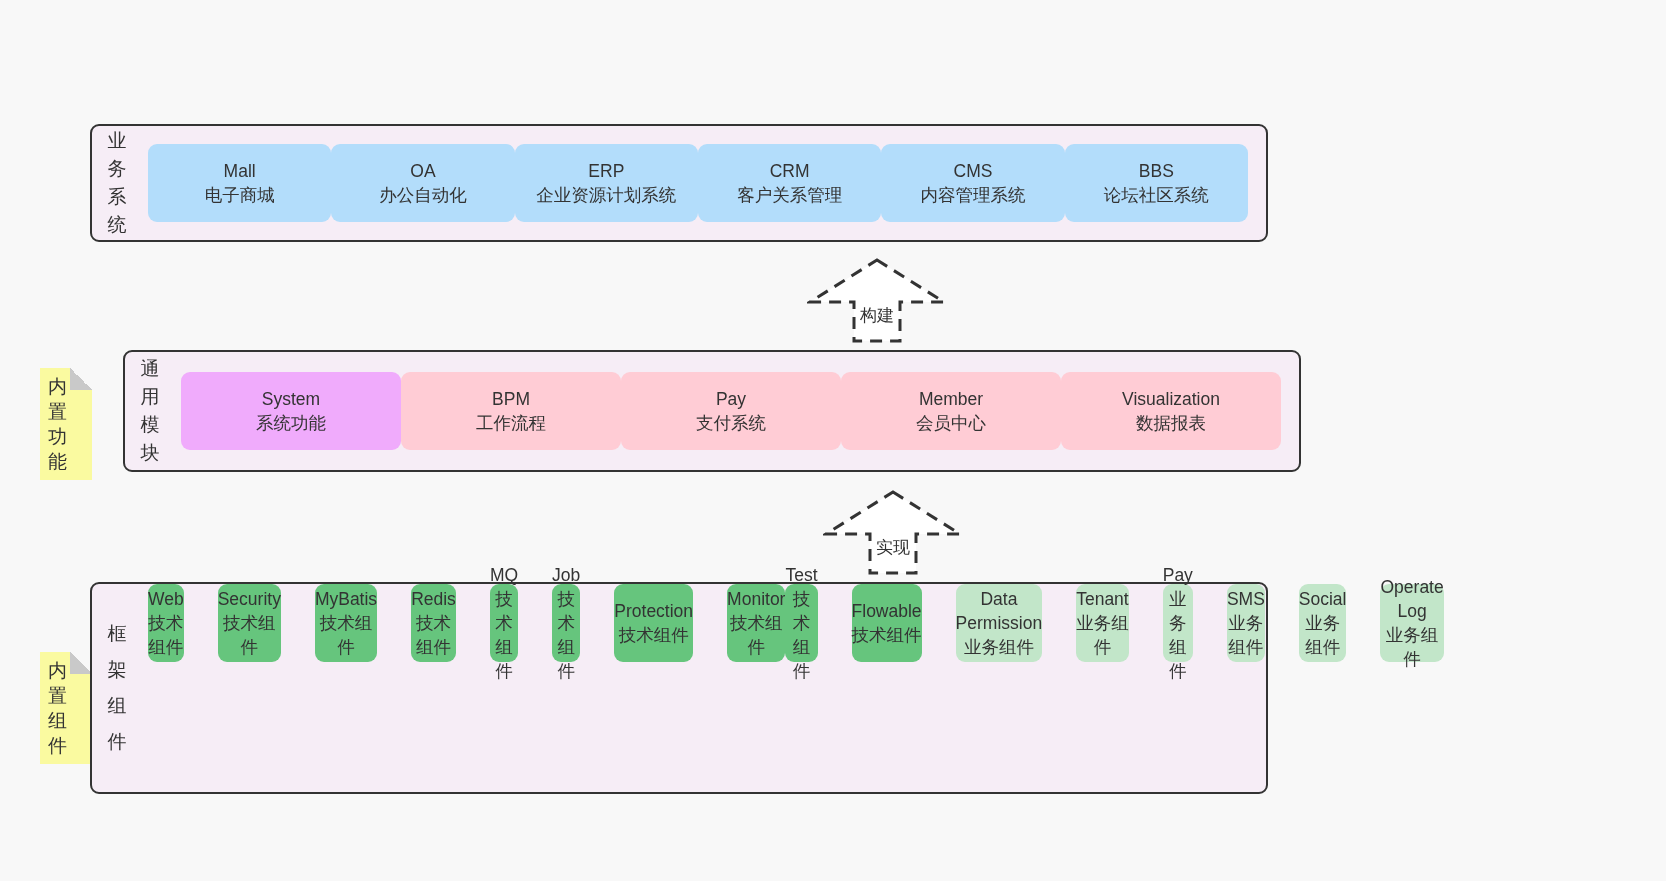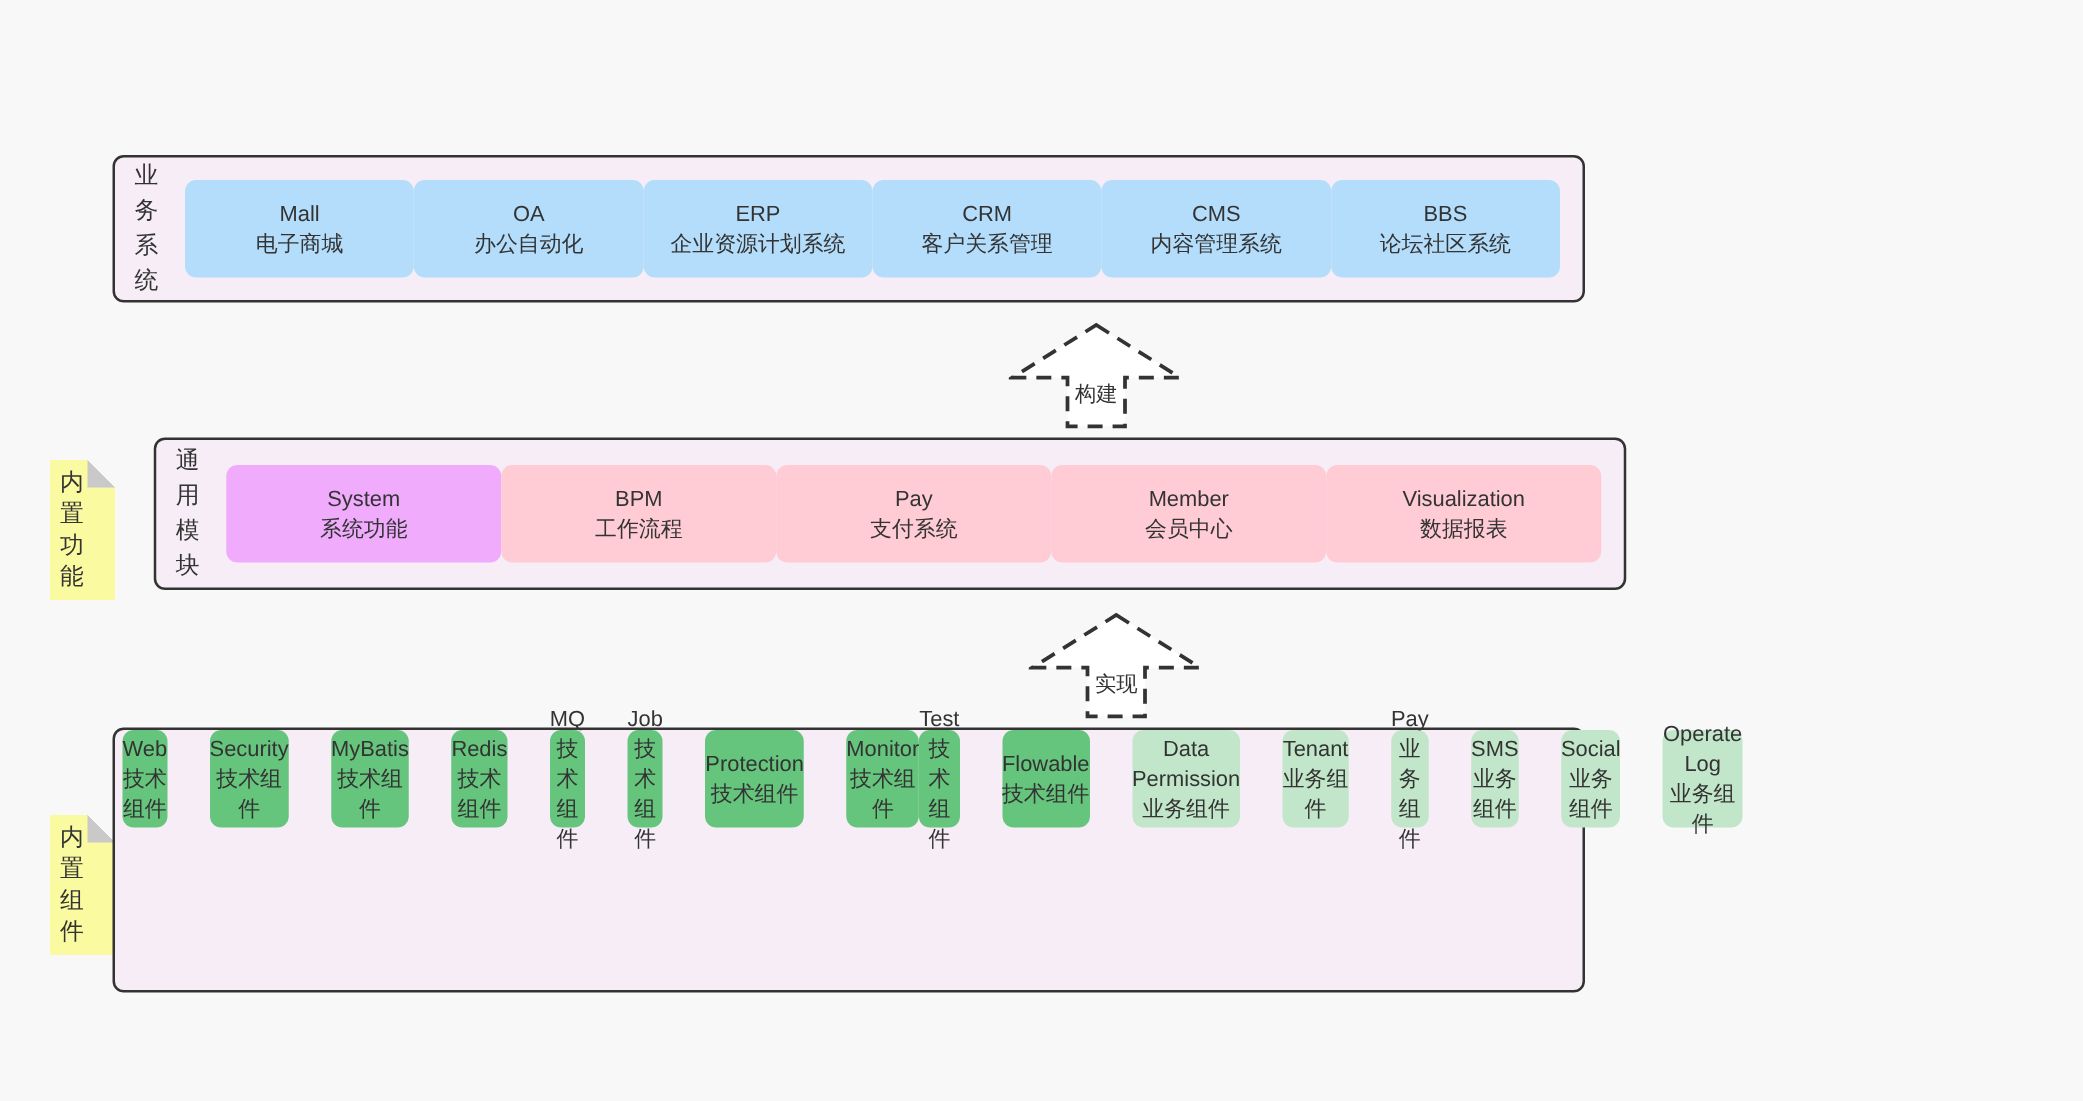--- a/index.html
+++ b/index.html
@@ -180,20 +180,23 @@
   </svg>
   <div class="arrow-label">实现</div>
 </div>
 
 <div class="sticky" id="note-framework">
   <div class="fold"></div>
   <div class="v-text">内置组件</div>
 </div>
 
 <div class="panel" id="panel-framework">
+  <div class="layer-label">
+    <div class="v-text">框架组件</div>
+  </div>
   <div class="rows-wrap">
     <div class="boxrow">
       <div class="box green">
         <div>Web</div>
         <div>技术组件</div>
       </div>
       <div class="box green">
         <div>Security</div>
         <div>技术组件</div>
       </div>

